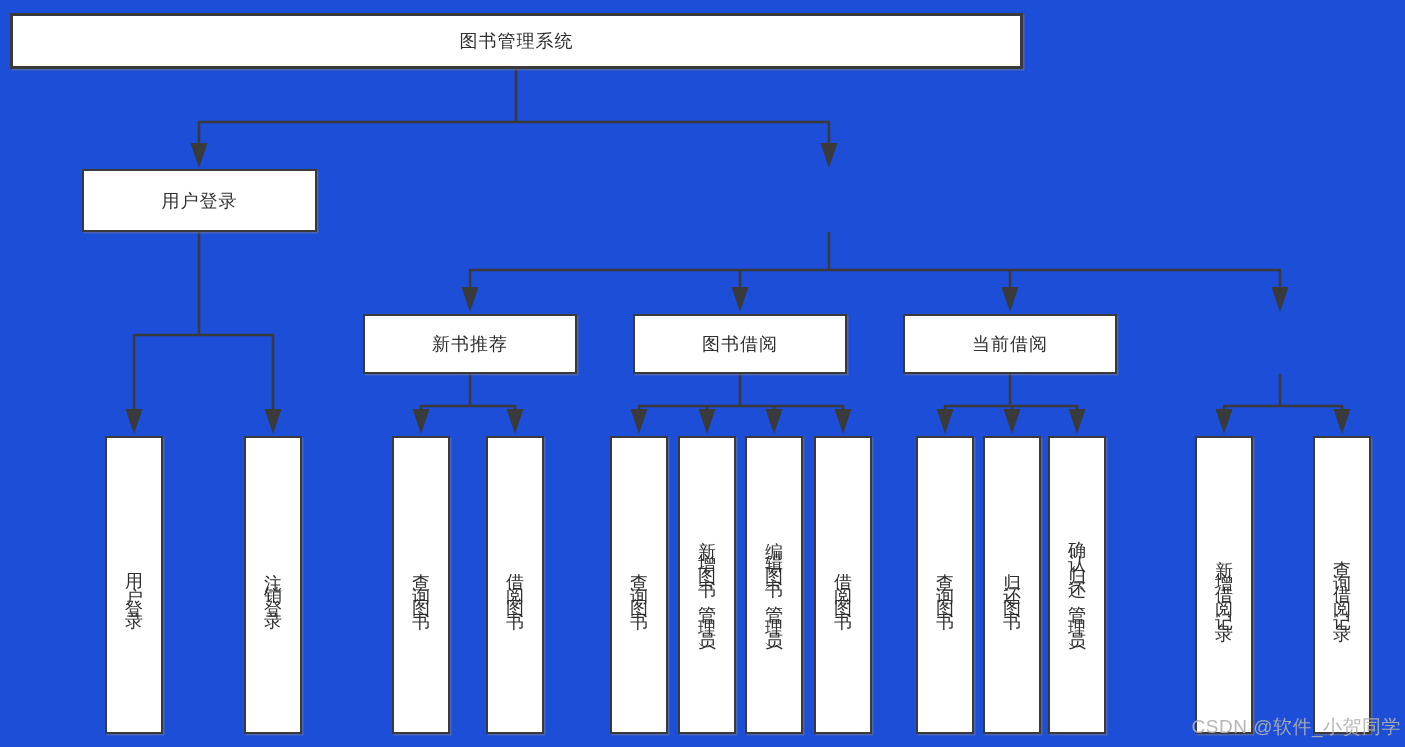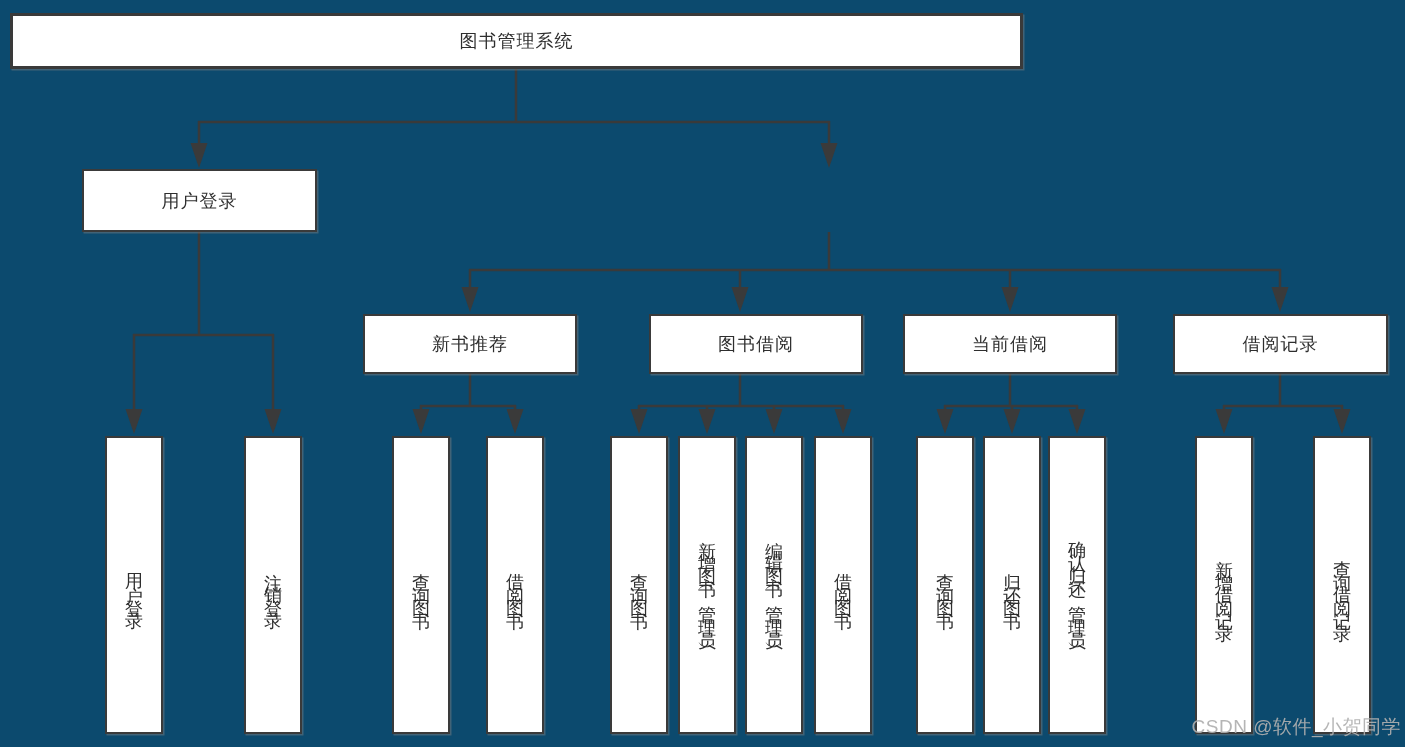--- a/index.html
+++ b/index.html
@@ -1,20 +1,20 @@
 <!DOCTYPE html>
 <html><head>
 <meta charset="utf-8">
 <style>
   html, body { margin: 0; padding: 0; background: #ffffff; }
   .canvas {
     position: relative;
     width: 1405px;
     height: 747px;
-    background: #0c4a6e;
+    background: #1d4ed8;
     font-family: "Liberation Sans", "DejaVu Sans", sans-serif;
     overflow: hidden;
   }
   .connectors {
     position: absolute;
     left: 0; top: 0;
     width: 1405px;
     height: 747px;
   }
   .node {
@@ -96,28 +96,25 @@
     <span class="label">图书管理系统</span>
   </div>
 
   <div class="node node--h" style="left:82px; top:169px; width:235px; height:63px;">
     <span class="label">用户登录</span>
   </div>
 
   <div class="node node--h" style="left:363px; top:314px; width:214px; height:60px;font-family:Liberation Serif, serif;">
     <span class="label">新书推荐</span>
   </div>
-  <div class="node node--h" style="left:633px; top:314px; width:214px; height:60px;margin-left:16px;">
+  <div class="node node--h" style="left:633px; top:314px; width:214px; height:60px;">
     <span class="label">图书借阅</span>
   </div>
   <div class="node node--h" style="left:903px; top:314px; width:214px; height:60px;text-align:center;">
     <span class="label">当前借阅</span>
-  </div>
-  <div class="node node--h" style="left:1173px; top:314px; width:215px; height:60px;">
-    <span class="label">借阅记录</span>
   </div>
 
   <div class="node node--v" style="left:105px; top:436px; width:58px; height:298px;">
     <span class="label">用户登录</span>
   </div>
   <div class="node node--v" style="left:244px; top:436px; width:58px; height:298px;">
     <span class="label">注销登录</span>
   </div>
 
   <div class="node node--v" style="left:392px; top:436px; width:58px; height:298px;">

